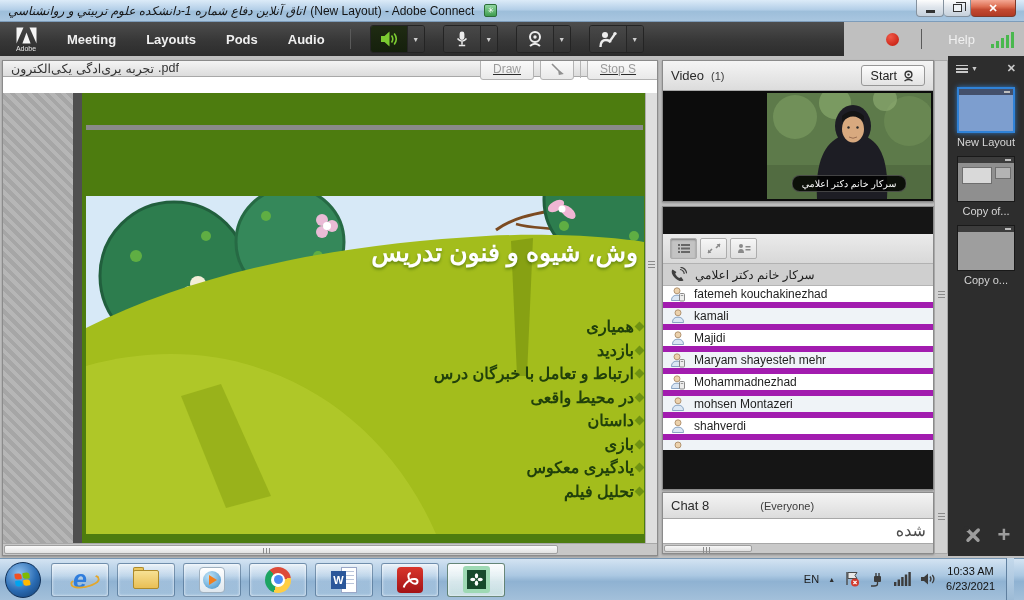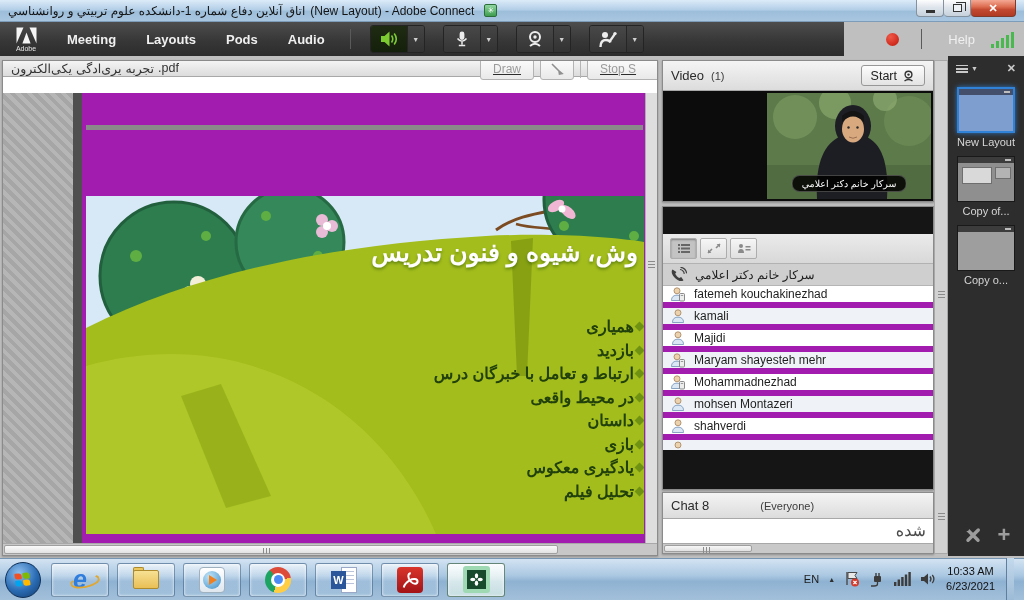--- a/index.html
+++ b/index.html
@@ -5,21 +5,21 @@
   * { margin:0; padding:0; box-sizing:border-box; }
   html,body { width:1024px; height:600px; overflow:hidden; }
   body { font-family:"Liberation Sans", sans-serif; background:#bfbfbf; }
   .screen { position:absolute; top:0; left:0; width:1024px; height:600px; background:#bfbfbf; overflow:hidden; }
 
   
   .titlebar { position:absolute; top:0; left:0; width:1024px; height:22px;
     background:linear-gradient(#dcebf8,#b4cfe8 45%,#9dbeda 55%,#a9c6e0);
     border-bottom:1px solid #7d9cba; display:flex; align-items:center; padding-left:8px; }
   .title-text { font-size:12px; color:#141414; white-space:nowrap; display:flex; gap:5px; align-items:center; }
-  .title-fa { direction:rtl; unicode-bidi:isolate; }
+  .title-fa { direction:rtl; unicode-bidi:isolate;font-style:italic; }
   .app-icon16 { width:13px; height:13px; border-radius:2px; margin-left:5px;
     background:linear-gradient(#8fd6a0,#3f9d4f); border:1px solid #2c6e38;
     display:inline-flex; align-items:center; justify-content:center; color:#fff; font-size:8px; line-height:1; }
   .winbtns { position:absolute; top:0; right:8px; display:flex; }
   .winbtn { height:17px; border:1px solid #84919e; border-top:none; border-radius:0 0 4px 4px;
     background:linear-gradient(#fdfdfd,#dfe5ec 45%,#c6d1dc); display:flex; align-items:center; justify-content:center; margin-left:0; }
   .winbtn + .winbtn { border-left:none; }
   .btn-min{ width:28px; } .btn-max{ width:27px; }
   .btn-close{ width:45px; background:linear-gradient(#f4a894,#de7054 40%,#c34a31 60%,#b03a24); border-color:#7e3a2a; color:#fff; font-size:11px; font-weight:bold; }
   .glyph-min { width:9px; height:3px; background:#333; margin-top:6px; }
@@ -54,21 +54,21 @@
   
   .share-pod { left:2px; top:60px; width:656px; height:496px; }
   .share-header { height:16px; }
   .share-title { display:flex; gap:4px; font-size:12.5px; color:#333; direction:ltr; }
   .share-title bdi { unicode-bidi:isolate; }
   .share-tools { margin-left:auto; display:flex; align-items:center; gap:6px;text-decoration:underline; }
   .tool-btn { height:22px; border:1px solid #b3b3b3; border-radius:3px; background:linear-gradient(#fcfcfc,#e9e9e9);
     color:#9b9b9b; font-size:12px; display:flex; align-items:center; justify-content:center; padding:0 12px; white-space:nowrap; }
   .tool-divider { width:1px; height:18px; background:#b5b5b5; }
   .stop-btn { margin-right:-30px; width:92px; justify-content:flex-start; padding-left:12px; }
-  .share-body { position:absolute; top:32px; left:0; width:644px; height:452px; background:#a21caf; overflow:hidden;text-decoration:underline; }
+  .share-body { position:absolute; top:32px; left:0; width:644px; height:452px; background:#4d7c0f; overflow:hidden;text-decoration:underline; }
   .hatch { position:absolute; left:0; top:0; width:70px; height:452px;
     background:repeating-linear-gradient(45deg,#b6b6b6 0 4px,#a6a6a6 4px 8px); }
   .page-edge { position:absolute; left:70px; top:0; width:9px; height:452px; background:#4f4f4f; }
   .page-sep { position:absolute; left:83px; top:32px; width:557px; height:5px; background:#8a8a8a; }
   .slide { position:absolute; left:83px; top:103px; width:558px; height:338px; overflow:hidden; background:#d7e9f7; }
   .slide-heading { position:absolute; top:42px; right:6px; direction:rtl; color:#fff; font-size:25px; font-weight:bold;
     text-shadow:0 2px 3px rgba(30,70,0,.45); white-space:nowrap; }
   .slide-bullets { position:absolute; top:119px; right:1px; direction:rtl; }
   .bullet-line { display:flex; align-items:center; gap:5px; height:23.5px; color:#21400b; font-size:16px; font-weight:bold; white-space:nowrap; }
   .bullet-marker { width:7px; height:7px; background:#6f9212; transform:rotate(45deg); flex:0 0 auto; margin-left:-3px; }

